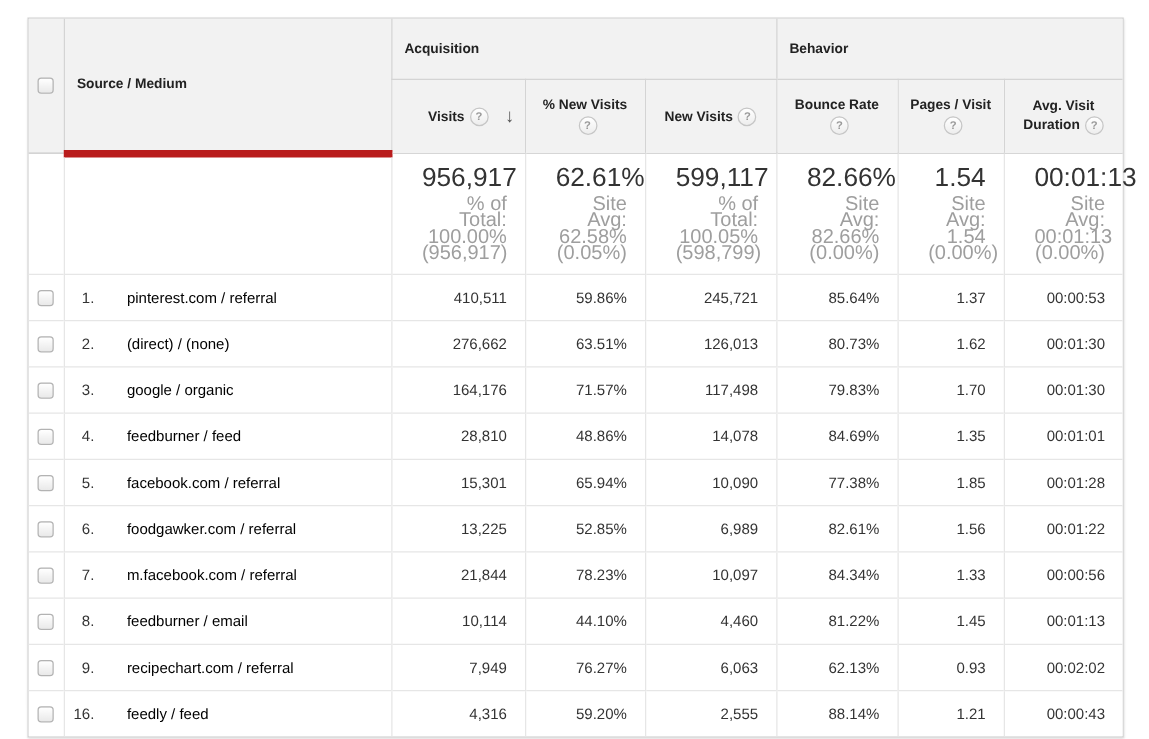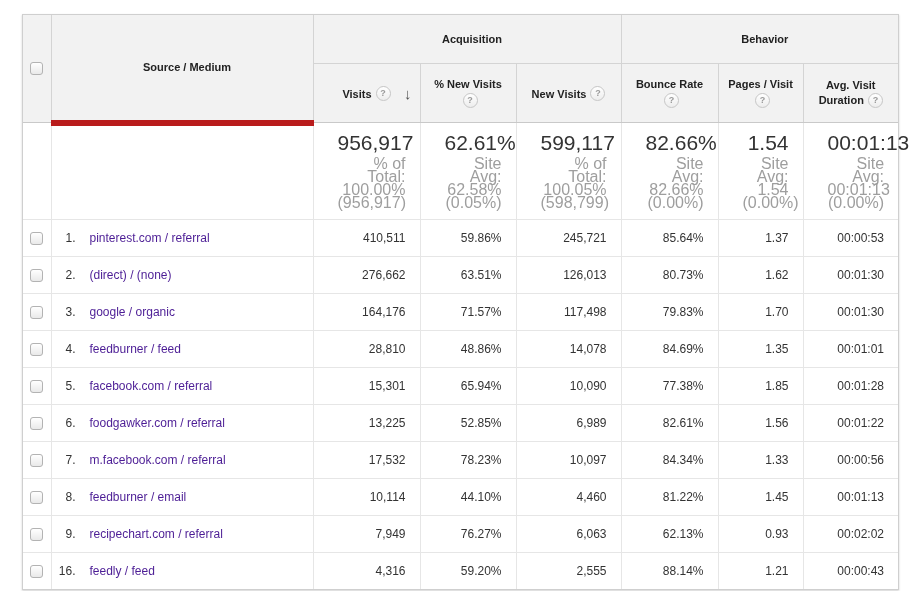--- a/index.html
+++ b/index.html
@@ -19,21 +19,21 @@
     border-radius:50% / 16px;
     box-shadow:0 16px 12px rgba(0,0,0,.48);
     background:transparent;
   }
   table{border-collapse:collapse;width:100%;table-layout:fixed;}
   col.c-cb{width:28px;} col.c-src{width:262px;} col.c-visits{width:107px;}
   col.c-pnew{width:96px;} col.c-new{width:105px;} col.c-bounce{width:97px;}
   col.c-pages{width:85px;} col.c-avg{width:95px;}
 
   th{background:#f2f2f2;font-size:11px;font-weight:bold;color:#222;vertical-align:middle;}
-  tr.group-row th{height:48px;text-align:center;padding:0 0 0 10px;}
+  tr.group-row th{height:48px;text-align:left;padding:0 0 0 10px;}
   tr.group-row th.bordered{border-bottom:1px solid #d4d4d4;border-left:1px solid #d4d4d4;}
   tr.cols-row th{height:56px;text-align:center;border-left:1px solid #d4d4d4;border-bottom:1px solid #c9c9c9;position:relative;}
   th.cb-head{border-bottom:1px solid #c9c9c9;}
   th.src-head{text-align:left;padding-left:25px;border-left:1px solid #d4d4d4;border-bottom:6px solid #b91c1c;}
 
   .help{
     display:inline-block;width:13px;height:13px;line-height:13px;border-radius:50%;
     background:linear-gradient(#ffffff,#ededed);border:1px solid #c6c6c6;color:#999;
     font-size:9px;font-weight:bold;text-align:center;vertical-align:middle;margin-left:4px;
   }
@@ -56,21 +56,21 @@
 
   
   tbody.data td{
     height:34px;border-top:1px solid #e6e6e6;border-left:1px solid #e6e6e6;
     font-size:12px;color:#333;background:#fff;vertical-align:middle;
   }
   tbody.data td:first-child{border-left:none;}
   td.cb-cell{text-align:center;}
   td.src-cell{padding-left:2px;}
   .rank{display:inline-block;width:22px;text-align:right;margin-right:14px;color:#333;}
-  a.src-link{color:#4c1d95;text-decoration:none;}
+  a.src-link{color:#000000;text-decoration:none;margin-left:12px;}
   td.num{text-align:right;padding-right:14px;}
   td.visits-col{background:#f5f5f5;font-weight:normal;}
 
   input[type="checkbox"]{
     -webkit-appearance:none;appearance:none;width:13px;height:13px;margin:0;
     border:1px solid #b3b3b3;border-radius:3px;background:linear-gradient(#ffffff,#e9e9e9);
     vertical-align:middle;cursor:pointer;
   }
 </style>
 </head>
@@ -265,21 +265,21 @@
     <td class="num">00:01:22</td>
   </tr>
 
   <tr>
     <td class="cb-cell">
       <input type="checkbox" style="">
     </td>
     <td class="src-cell">
       <span class="rank">7.</span><a href="#" class="src-link">m.facebook.com / referral</a>
     </td>
-    <td class="num visits-col">17,532</td>
+    <td class="num visits-col">21,844</td>
     <td class="num">78.23%</td>
     <td class="num">10,097</td>
     <td class="num">84.34%</td>
     <td class="num">1.33</td>
     <td class="num">00:00:56</td>
   </tr>
 
   <tr>
     <td class="cb-cell">
       <input type="checkbox" style="">

